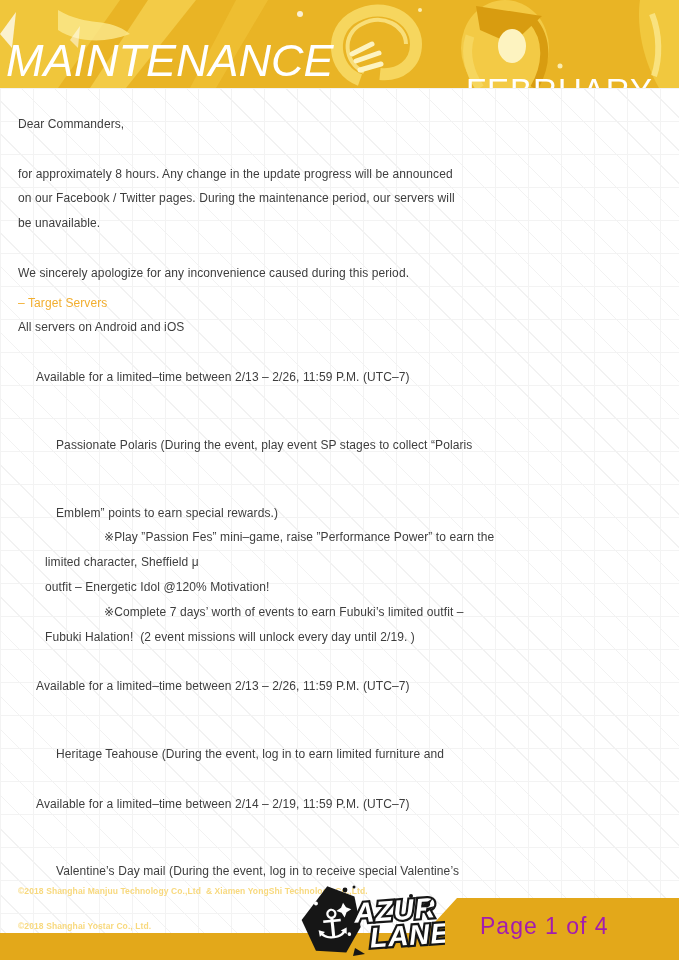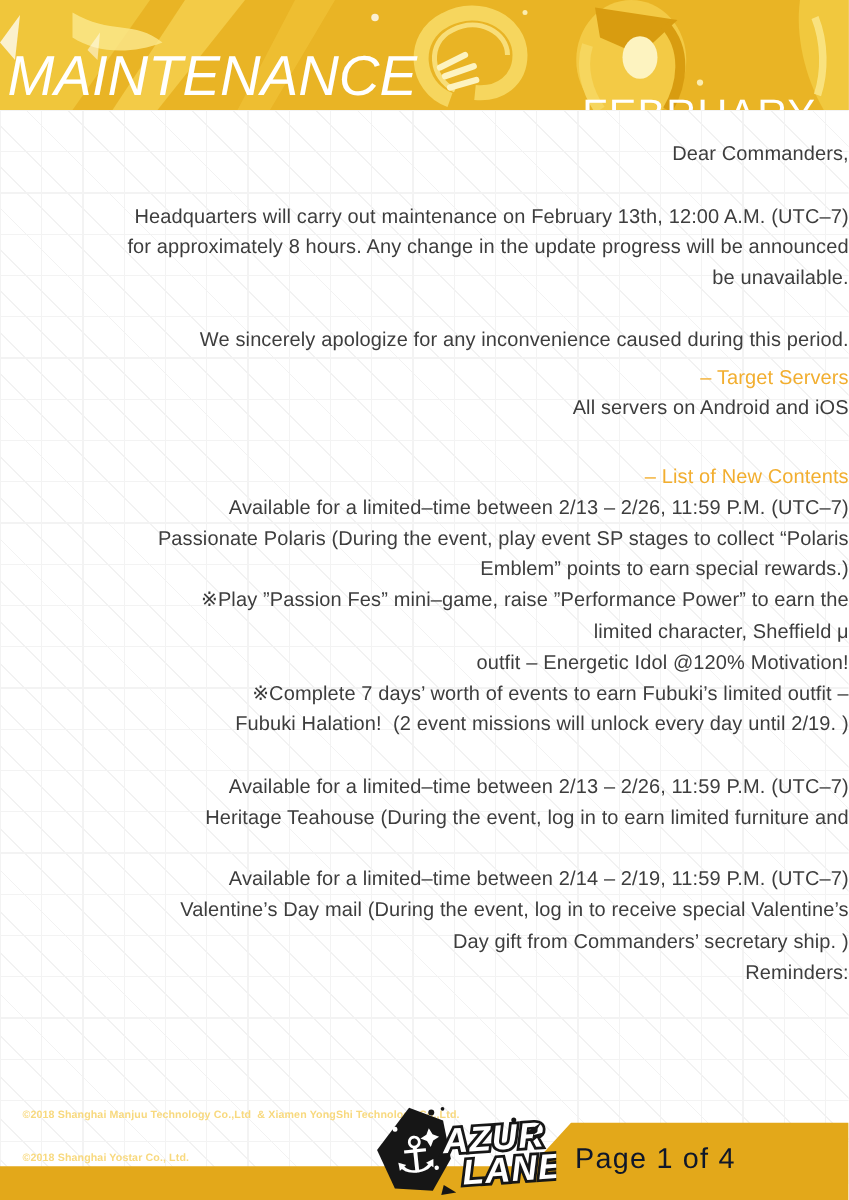--- a/index.html
+++ b/index.html
@@ -29,40 +29,40 @@
   .main{
     position:absolute;top:88px;left:0;right:0;bottom:0;
     background-color:#ffffff;
     background-image:
       repeating-linear-gradient(45deg, rgba(0,0,0,0) 0 22.4px, #f2f2f2 22.4px 23.4px),
       repeating-linear-gradient(90deg, #f3f3f3 0 1px, rgba(0,0,0,0) 1px 33px),
       repeating-linear-gradient(180deg, #f3f3f3 0 1px, rgba(0,0,0,0) 1px 33px);
   }
   .lines{padding-top:24px;}
   .line{
-    height:24.8px;line-height:24.8px;font-size:16px;color:#3d3d3d;
-    white-space:pre;letter-spacing:0.1px;text-align:right;
+    height:24.8px;line-height:24.8px;font-size:12px;color:#3d3d3d;
+    white-space:pre;letter-spacing:0.1px;
   }
   .line.heading{color:#f2ae2f;margin-top:5px;}
   .line.blank{height:24.8px;}
   .ind0{padding-left:18px;}
   .ind1{padding-left:36px;}
-  .ind2{padding-left:56px;}
-  .ind3{padding-left:79px;}
-  .ind4{padding-left:68px;}
+  .ind2{padding-left:56px;margin-top:43px;}
+  .ind3{padding-left:104px;}
+  .ind4{padding-left:45px;}
 
   
   .footer-band{
     position:absolute;left:0;bottom:0;width:679px;height:72px;
     background:#e3a81a;
     clip-path:polygon(0 45px,425px 45px,457px 10px,679px 10px,679px 72px,0 72px);
   }
   .page-indicator{
-    position:absolute;left:460px;top:913px;
-    color:#0f172a;font-size:23px;letter-spacing:1px;white-space:pre;z-index:4;
+    position:absolute;left:480px;top:913px;
+    color:#a21caf;font-size:23px;letter-spacing:1px;white-space:pre;z-index:4;
   }
   .copyright{
     position:absolute;left:18px;bottom:5px;z-index:4;
     color:#f8d97e;font-size:8.5px;font-weight:bold;line-height:11.5px;
     letter-spacing:0.1px;white-space:pre;
   }
   .logo{position:absolute;left:293px;top:884px;z-index:5;}
 </style>
 </head>
 <body>
@@ -96,29 +96,28 @@
     <div class="date-box">
       <div>FEBRUARY</div>
       
     </div>
   </div>
 
   <div class="main">
     <div class="lines">
         <div class="line ind0">Dear Commanders,</div>
         <div class="line ind0 blank"></div>
-        <div class="line ind0">Headquarters will carry out maintenance on February 13th, 12:00 A.M. (UTC–7)</div>
         <div class="line ind0">for approximately 8 hours. Any change in the update progress will be announced</div>
+        <div class="line ind0">on our Facebook / Twitter pages. During the maintenance period, our servers will</div>
         <div class="line ind0">be unavailable.</div>
         <div class="line ind0 blank"></div>
         <div class="line ind0">We sincerely apologize for any inconvenience caused during this period.</div>
         <div class="line ind0 heading">– Target Servers</div>
         <div class="line ind0">All servers on Android and iOS</div>
         <div class="line ind0 blank"></div>
-        <div class="line ind0 heading">– List of New Contents</div>
         <div class="line ind1">Available for a limited–time between 2/13 – 2/26, 11:59 P.M. (UTC–7)</div>
         <div class="line ind2">Passionate Polaris (During the event, play event SP stages to collect “Polaris</div>
         <div class="line ind2">Emblem” points to earn special rewards.)</div>
         <div class="line ind3">※Play ”Passion Fes” mini–game, raise ”Performance Power” to earn the</div>
         <div class="line ind4">limited character, Sheffield μ</div>
         <div class="line ind4">outfit – Energetic Idol @120% Motivation!</div>
         <div class="line ind3">※Complete 7 days’ worth of events to earn Fubuki’s limited outfit –</div>
         <div class="line ind4">Fubuki Halation!  (2 event missions will unlock every day until 2/19. )</div>
         <div class="line ind0 blank"></div>
         <div class="line ind1">Available for a limited–time between 2/13 – 2/26, 11:59 P.M. (UTC–7)</div>

